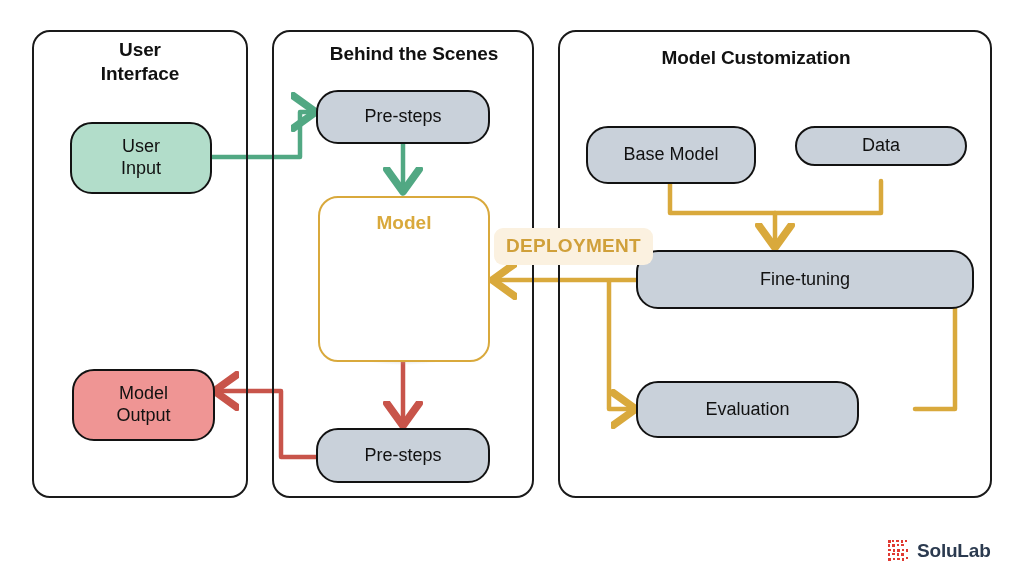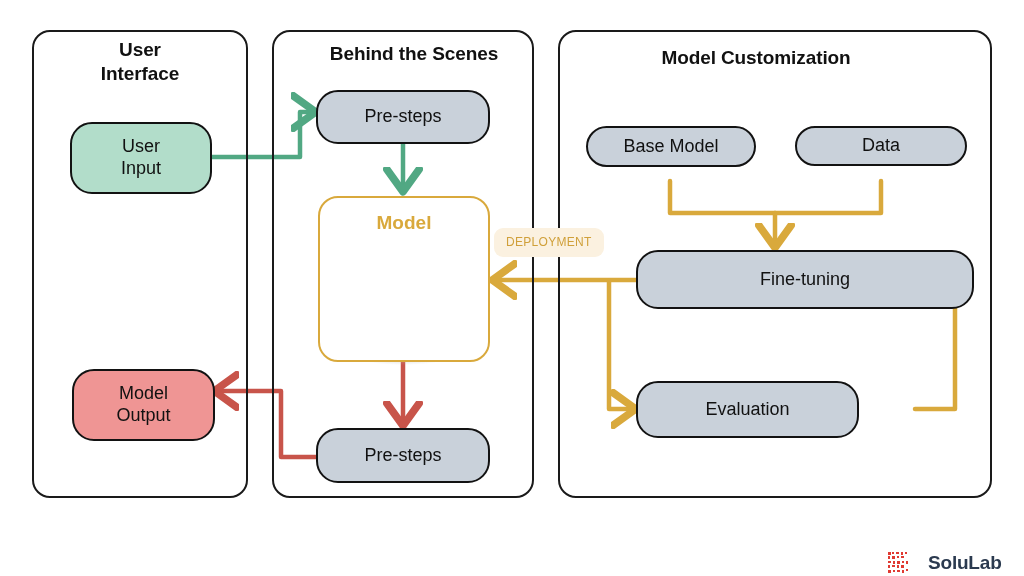--- a/index.html
+++ b/index.html
@@ -87,36 +87,35 @@
     font-size: 19px;
     color: #d9a93c;
   }
 
   
   .badge {
     position: absolute;
     background: #fbf1e0;
     border-radius: 9px;
     color: #d0a03a;
-    font-weight: normal;
-    font-size: 12px;
+    font-weight: bold;
+    font-size: 19px;
     letter-spacing: 0.3px;
     padding: 7px 12px 8px 12px;
     white-space: nowrap;
     z-index: 6;
   }
 
   
   .logo {
     position: absolute;
     display: flex;
     align-items: flex-start;
-    gap: 18px;
+    gap: 7px;
     z-index: 6;
-    margin-top: 12px;
   }
   .logo-text {
     font-size: 19px;
     font-weight: bold;
     color: #2b3a4f;
     letter-spacing: -0.2px;
   }
 </style>
 </head>
 <body>
@@ -214,21 +213,21 @@
   </div>
 
   <div class="node gray" style="left:316px; top:90px; width:174px; height:54px;">
     <div>Pre-steps</div>
   </div>
 
   <div class="node gray" style="left:316px; top:428px; width:174px; height:55px;">
     <div>Pre-steps</div>
   </div>
 
-  <div class="node gray" style="left:586px; top:126px; width:170px; height:41px;">
+  <div class="node gray" style="left:586px; top:126px; width:170px; height:58px;">
     <div>Base Model</div>
   </div>
 
   <div class="node gray" style="left:795px; top:126px; width:172px; height:40px;">
     <div>Data</div>
   </div>
 
   <div class="node gray" style="left:636px; top:250px; width:338px; height:59px;">
     <div>Fine-tuning</div>
   </div>

